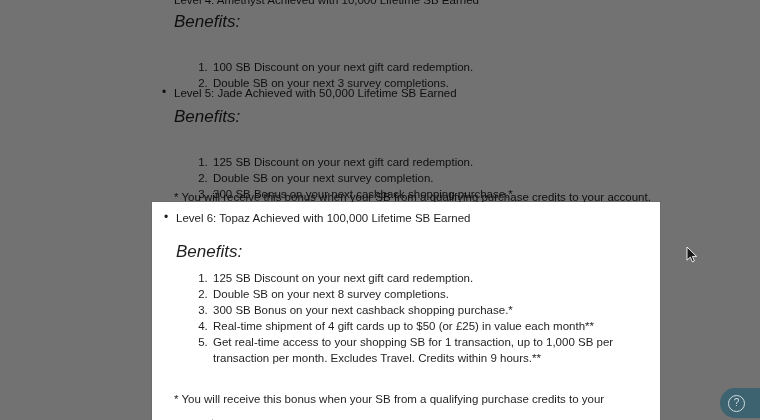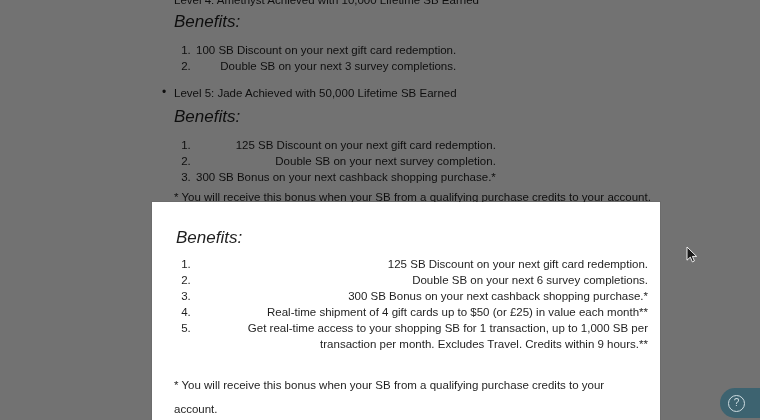--- a/index.html
+++ b/index.html
@@ -60,27 +60,26 @@
   .benefits-label {
     font-size: 17px;
     line-height: 14px;
     color: #1f1f1f;
     margin: 0;
     padding-left: 14px;
     font-style: italic;
   }
 
   ol.benefits {
-    margin: 0;
+    margin: 17px;
     padding: 0 0 0 34px;
     list-style: decimal;
     font-size: 11.5px;
     line-height: 16px;
     color: #1f1f1f;
-    text-align: right;
   }
   ol.benefits > li {
     padding-left: 2px;
   }
 
   .footnote {
     font-size: 11.5px;
     line-height: 24px;
     color: #1f1f1f;
     margin: 0;
@@ -229,26 +228,27 @@
 
     <p class="footnote" id="bg-lvl5-footnote">* You will receive this bonus when your SB from a qualifying purchase credits to your account.</p>
   </div>
 
   <div class="dim-overlay"></div>
 </div>
 
 <div id="modal-panel">
   <div class="panel-inner">
 
+    <p class="lvl-head" id="panel-lvl6-head">Level 6: Topaz Achieved with 100,000 Lifetime SB Earned</p>
 
     <p class="benefits-label" id="panel-benefits-label">Benefits:</p>
 
     <ol class="benefits" id="panel-list">
       <li>125 SB Discount on your next gift card redemption.</li>
-      <li>Double SB on your next 6 survey completions.</li>
+      <li>Double SB on your next 8 survey completions.</li>
       <li>300 SB Bonus on your next cashback shopping purchase.*</li>
       <li>Real-time shipment of 4 gift cards up to $50 (or £25) in value each month**</li>
       <li>Get real-time access to your shopping SB for 1 transaction, up to 1,000 SB per transaction per month. Excludes Travel. Credits within 9 hours.**</li>
     </ol>
 
     <div class="panel-footnotes">
       <p class="footnote">* You will receive this bonus when your SB from a qualifying purchase credits to your account.</p>
       <p class="footnote">**This is a Sustained Benefit. To sustain and continue receiving this benefit, you must earn at least 2,500 SB within 6 months of reaching this level.</p>
     </div>
 

